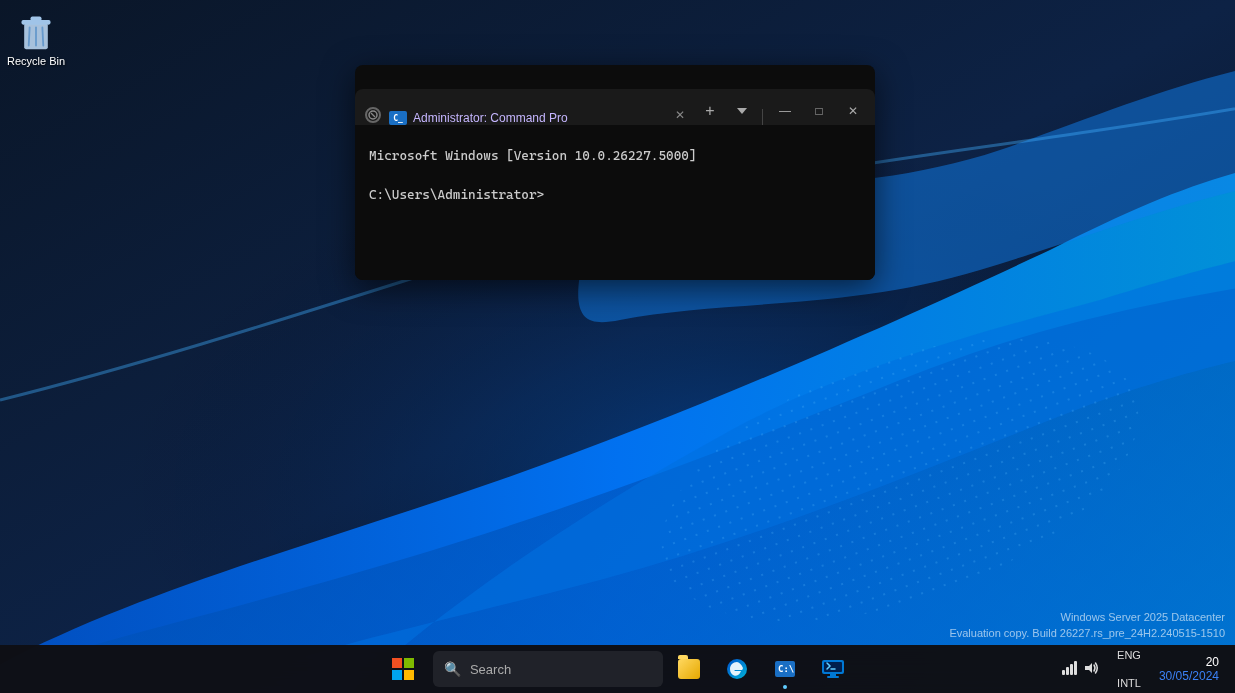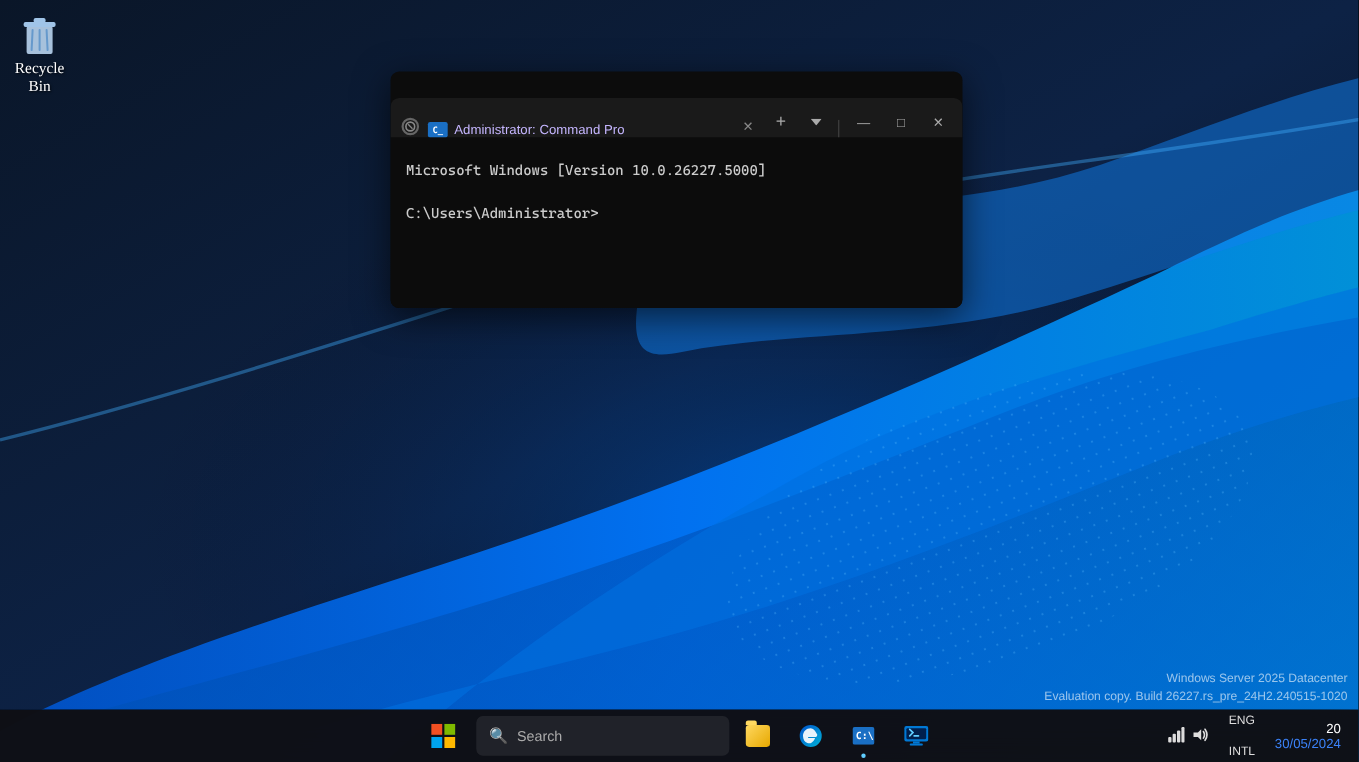--- a/index.html
+++ b/index.html
@@ -44,25 +44,24 @@
       border-radius: 4px;
     }
 
     .recycle-icon {
       width: 40px;
       height: 40px;
     }
 
     .recycle-label {
       color: #fff;
-      font-size: 14px;
+      font-size: 11px;
       text-align: center;
       text-shadow: 1px 1px 2px rgba(0,0,0,0.8);
       line-height: 1.2;
-      font-family: Liberation Serif, serif;
     }
 
     
     #terminal-window {
       position: absolute;
       top: 65px;
       left: 355px;
       width: 520px;
       height: 215px;
       background: #0c0c0c;
@@ -471,21 +470,21 @@
 
     <div id="terminal-content">
       <div>Microsoft Windows [Version 10.0.26227.5000]</div>
       <div>&nbsp;</div>
       <div>C:\Users\Administrator&gt;</div>
     </div>
   </div>
 
   <div id="watermark">
     <div class="watermark-line1">Windows Server 2025 Datacenter</div>
-    <div class="watermark-line2">Evaluation copy. Build 26227.rs_pre_24H2.240515-1020</div>
+    <div class="watermark-line2">Evaluation copy. Build 26227.rs_pre_24H2.240515-1510</div>
   </div>
 
   <div id="taskbar">
 
     <div id="taskbar-center">
 
       <div class="taskbar-item">
         <svg width="22" height="22" viewBox="0 0 22 22">
           <rect x="0" y="0" width="10" height="10" fill="#f25022"></rect>
           <rect x="12" y="0" width="10" height="10" fill="#7fba00"></rect>

